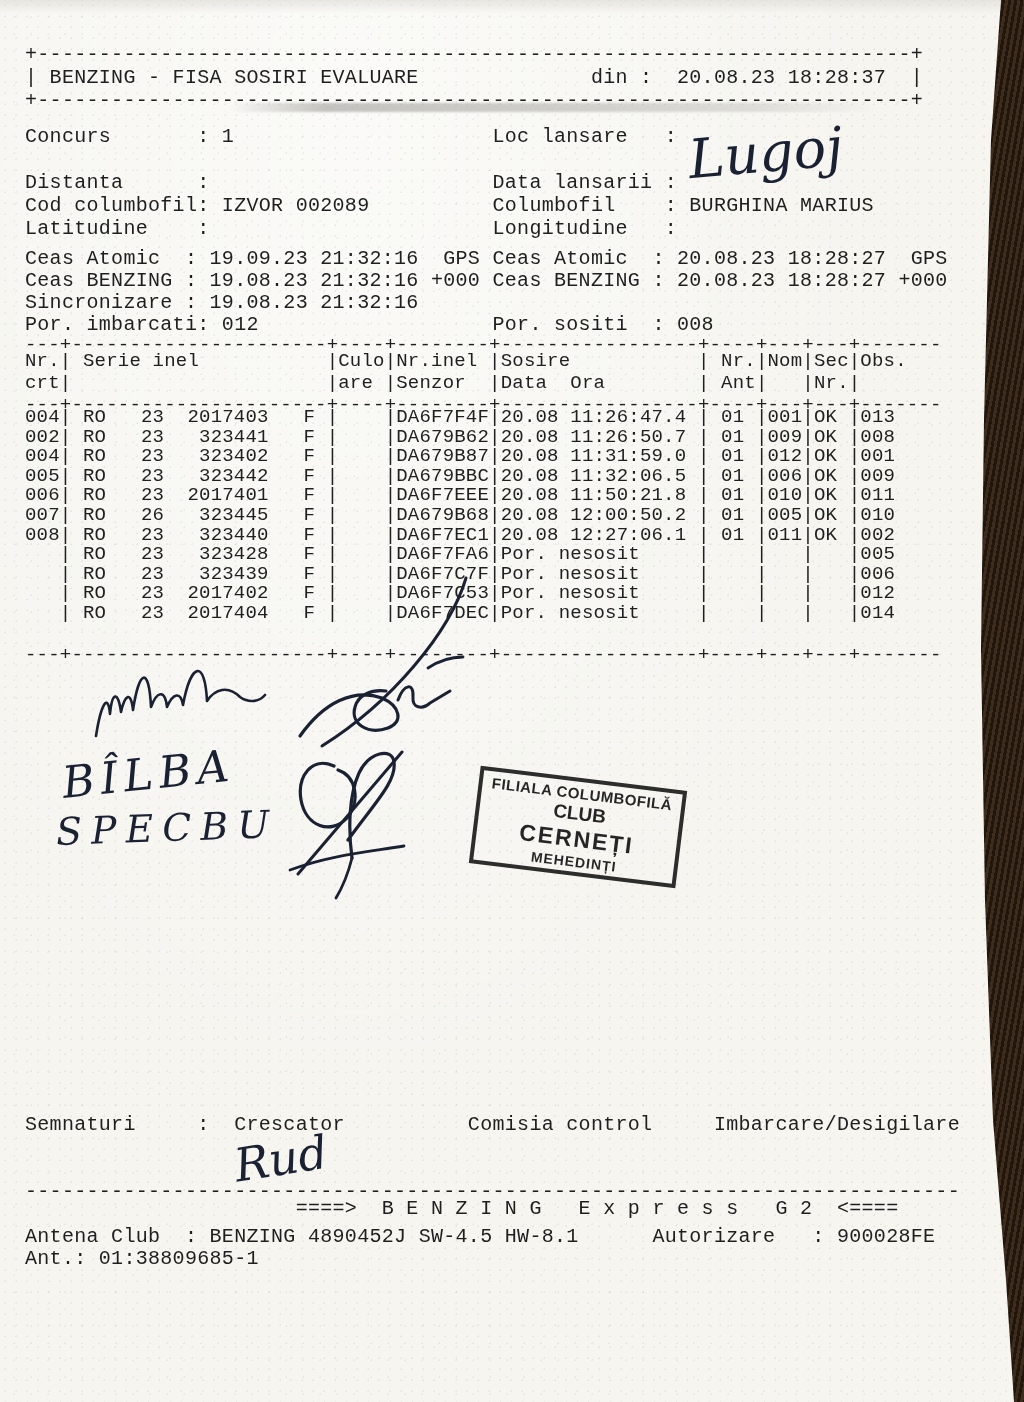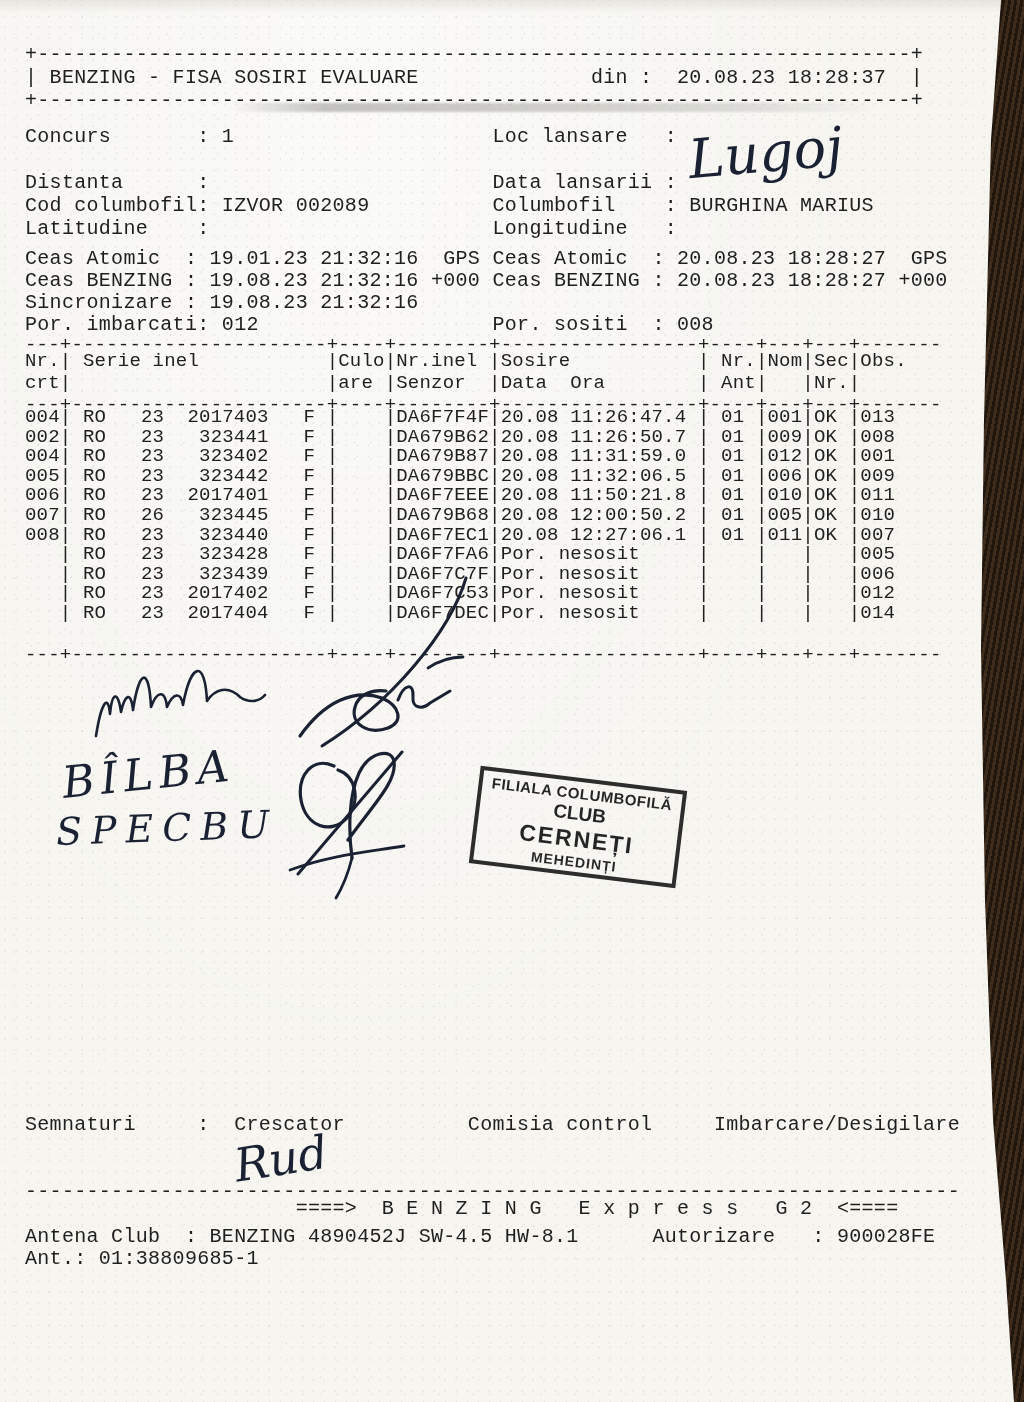--- a/index.html
+++ b/index.html
@@ -64,37 +64,37 @@
   <div class="line" style="top:67px">| BENZING - FISA SOSIRI EVALUARE              din :  20.08.23 18:28:37  |</div>
   <div class="line" style="top:90px">+-----------------------------------------------------------------------+</div>
   <div class="smudge"></div>
 
   <div class="line" style="top:126px">Concurs       : 1                     Loc lansare   :</div>
   <div class="line" style="top:149px"></div>
   <div class="line" style="top:172px">Distanta      :                       Data lansarii :</div>
   <div class="line" style="top:195px">Cod columbofil: IZVOR 002089          Columbofil    : BURGHINA MARIUS</div>
   <div class="line" style="top:218px">Latitudine    :                       Longitudine   :</div>
 
-  <div class="line" style="top:248px">Ceas Atomic  : 19.01.23 21:32:16  GPS Ceas Atomic  : 20.08.23 18:28:27  GPS</div>
+  <div class="line" style="top:248px">Ceas Atomic  : 19.09.23 21:32:16  GPS Ceas Atomic  : 20.08.23 18:28:27  GPS</div>
   <div class="line" style="top:270px">Ceas BENZING : 19.08.23 21:32:16 +000 Ceas BENZING : 20.08.23 18:28:27 +000</div>
   <div class="line" style="top:292px">Sincronizare : 19.08.23 21:32:16</div>
   <div class="line" style="top:314px">Por. imbarcati: 012                   Por. sositi  : 008</div>
 
   <div class="tl tline" style="top:336px">---+----------------------+----+--------+-----------------+----+---+---+-------</div>
   <div class="tl tline" style="top:352px">Nr.| Serie inel           |Culo|Nr.inel |Sosire           | Nr.|Nom|Sec|Obs.</div>
   <div class="tl tline" style="top:374px">crt|                      |are |Senzor  |Data  Ora        | Ant|   |Nr.|</div>
   <div class="tl tline" style="top:396px">---+----------------------+----+--------+-----------------+----+---+---+-------</div>
   <div id="rows">
       <div class="tl">004| RO   23  2017403   F |    |DA6F7F4F|20.08 11:26:47.4 | 01 |001|OK |013    </div>
       <div class="tl">002| RO   23   323441   F |    |DA679B62|20.08 11:26:50.7 | 01 |009|OK |008    </div>
       <div class="tl">004| RO   23   323402   F |    |DA679B87|20.08 11:31:59.0 | 01 |012|OK |001    </div>
       <div class="tl">005| RO   23   323442   F |    |DA679BBC|20.08 11:32:06.5 | 01 |006|OK |009    </div>
       <div class="tl">006| RO   23  2017401   F |    |DA6F7EEE|20.08 11:50:21.8 | 01 |010|OK |011    </div>
       <div class="tl">007| RO   26   323445   F |    |DA679B68|20.08 12:00:50.2 | 01 |005|OK |010    </div>
-      <div class="tl">008| RO   23   323440   F |    |DA6F7EC1|20.08 12:27:06.1 | 01 |011|OK |007    </div>
+      <div class="tl">008| RO   23   323440   F |    |DA6F7EC1|20.08 12:27:06.1 | 01 |011|OK |002    </div>
       <div class="tl">   | RO   23   323428   F |    |DA6F7FA6|Por. nesosit     |    |   |   |005    </div>
       <div class="tl">   | RO   23   323439   F |    |DA6F7C7F|Por. nesosit     |    |   |   |006    </div>
       <div class="tl">   | RO   23  2017402   F |    |DA6F7C53|Por. nesosit     |    |   |   |012    </div>
       <div class="tl">   | RO   23  2017404   F |    |DA6F7DEC|Por. nesosit     |    |   |   |014    </div>
     </div>
   <div class="tl tline" style="top:646px">---+----------------------+----+--------+-----------------+----+---+---+-------</div>
 
   <div class="line" style="top:1114px">Semnaturi     :  Crescator          Comisia control     Imbarcare/Desigilare</div>
   <div class="line" style="top:1181px">----------------------------------------------------------------------------</div>
   <div class="line" style="top:1226px">Antena Club  : BENZING 4890452J SW-4.5 HW-8.1      Autorizare   : 900028FE</div>

